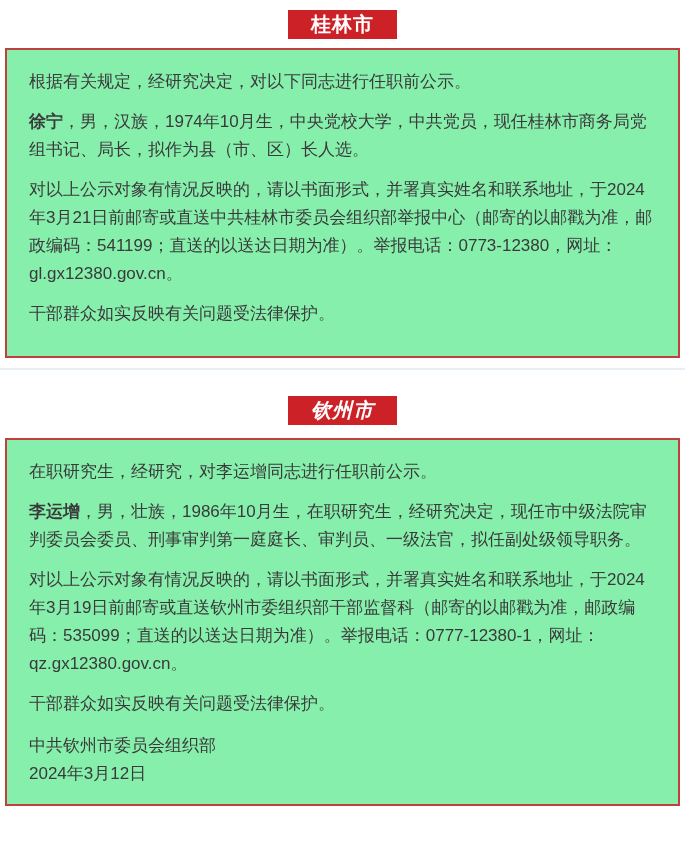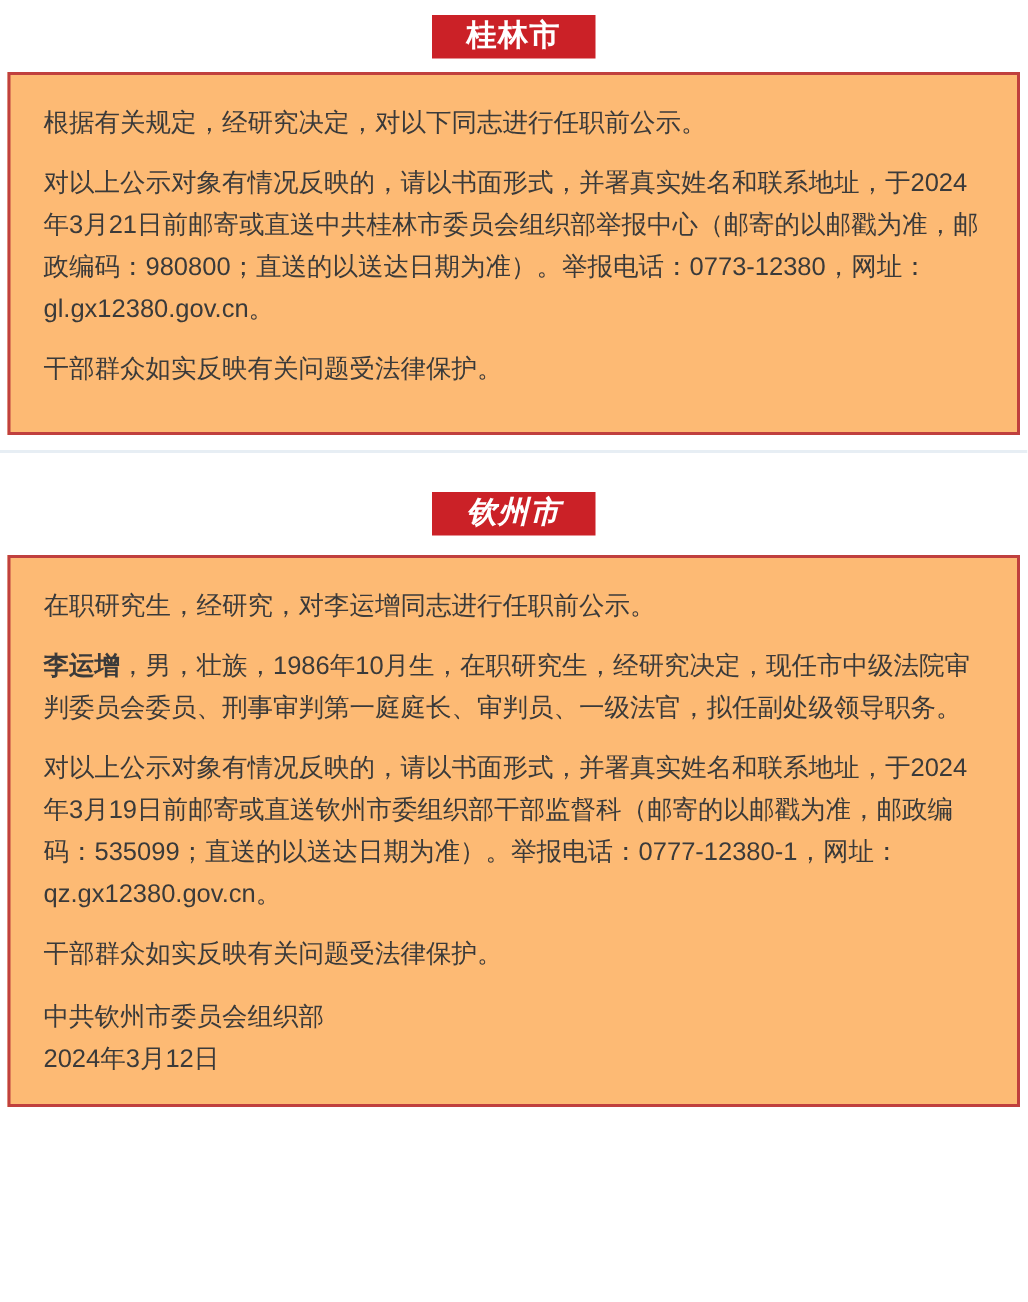--- a/index.html
+++ b/index.html
@@ -30,21 +30,21 @@
     color:#ffffff;
     font-weight:700;
     font-size:20px;
     line-height:1;
     padding:4px 23px 5px;
     letter-spacing:1px;
   }
   .notice-box{
     margin:0 5px;
     border:2px solid var(--border-red);
-    background:#fdba74;
+    background:#86efac;
     padding:18px 20px 16px 22px;
   }
   .notice-box p{
     margin:0 0 12px;
     font-size:17px;
     line-height:28px;
     text-align:left;
   }
   .notice-box p.person{
     margin-bottom:12px;
@@ -68,21 +68,22 @@
 </style>
 </head>
 <body>
 
 <div class="badge-row">
   <span class="city-badge">桂林市</span>
 </div>
 
 <div class="notice-box">
   <p>根据有关规定，经研究决定，对以下同志进行任职前公示。</p>
-  <p>对以上公示对象有情况反映的，请以书面形式，并署真实姓名和联系地址，于2024年3月21日前邮寄或直送中共桂林市委员会组织部举报中心（邮寄的以邮戳为准，邮政编码：980800；直送的以送达日期为准）。举报电话：0773-12380，网址：gl.gx12380.gov.cn。</p>
+  <p class="person"><strong>徐宁</strong><span>，男，汉族，1974年10月生，中央党校大学，中共党员，现任桂林市商务局党组书记、局长，拟作为县（市、区）长人选。</span></p>
+  <p>对以上公示对象有情况反映的，请以书面形式，并署真实姓名和联系地址，于2024年3月21日前邮寄或直送中共桂林市委员会组织部举报中心（邮寄的以邮戳为准，邮政编码：541199；直送的以送达日期为准）。举报电话：0773-12380，网址：gl.gx12380.gov.cn。</p>
   <p>干部群众如实反映有关问题受法律保护。</p>
 </div>
 
 <div class="divider"></div>
 
 <div class="badge-row second">
   <span class="city-badge">钦州市</span>
 </div>
 
 <div class="notice-box">

